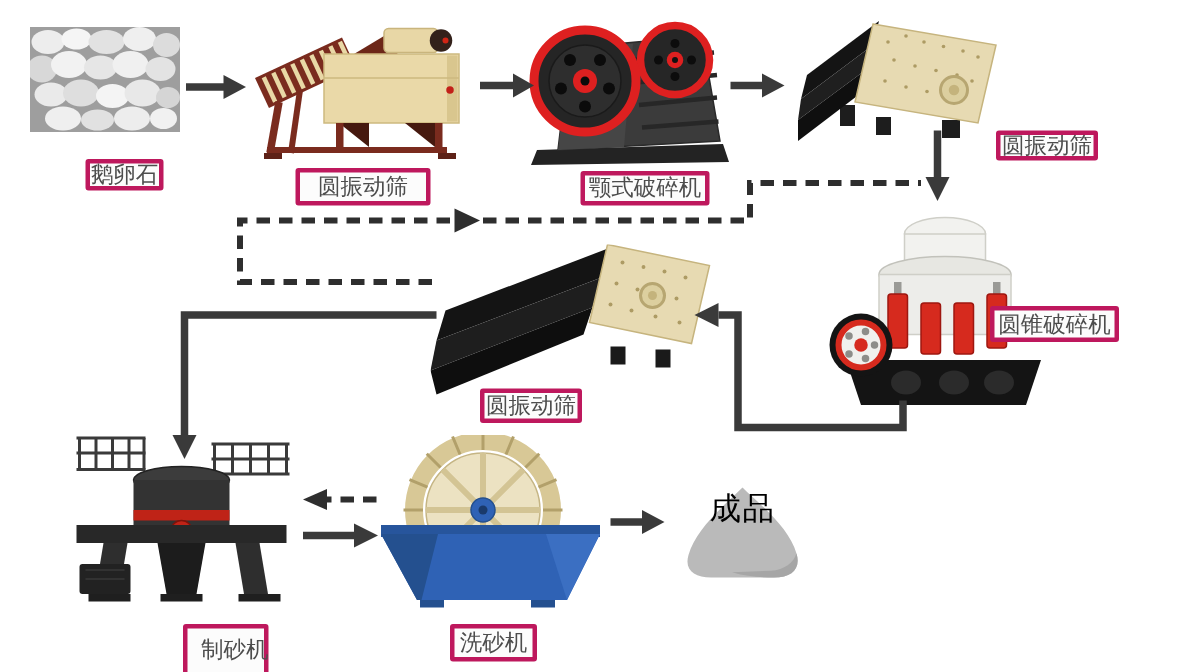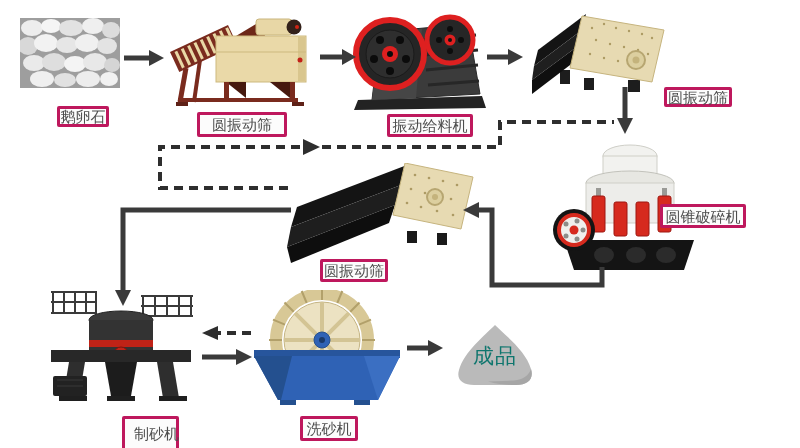--- a/index.html
+++ b/index.html
@@ -12,22 +12,22 @@
          background:#fcfcfc;border:3px solid #be185d;border-radius:2px;color:#4d4d4d;
          font-size:15px;line-height:1;box-sizing:border-box;white-space:nowrap;}
   .lb-cobble {left:57px;  top:106px; width:52px; height:21px;}
   .lb-feeder {left:197px; top:112px; width:90px; height:25px;}
   .lb-jaw    {left:387px; top:114px; width:86px; height:23px;}
   .lb-screen1{left:664px; top:87px;  width:68px; height:20px;}
   .lb-cone   {left:660px; top:204px; width:86px; height:24px;}
   .lb-screen2{left:320px; top:259px; width:68px; height:23px;}
   .lb-maker  {left:122px; top:416px; width:57px; height:35px;padding-left:12px;}
   .lb-washer {left:300px; top:416px; width:58px; height:25px;}
-  .lb-product{left:452px; top:322px; width:86px; height:66px;background:none;border:none;
-              font-size:21px;color:#0f766e;letter-spacing:1px;}
+  .lb-product{left:452px; top:306px; width:86px; height:66px;background:none;border:none;
+              font-size:21px;color:#000000;letter-spacing:1px;}
   .m-pebbles{left:20px; top:18px; width:100px;height:70px;}
   .m-feeder {left:166px;top:10px; width:148px;height:98px;}
   .m-jaw    {left:350px;top:4px;  width:142px;height:110px;}
   .m-screen1{left:532px;top:14px; width:136px;height:84px;}
   .m-cone   {left:548px;top:136px;width:146px;height:136px;}
   .m-screen2{left:287px;top:163px;width:188px;height:102px;}
   .m-maker  {left:45px; top:284px;width:152px;height:118px;}
   .m-washer {left:250px;top:290px;width:155px;height:117px;}
   .m-pile   {left:452px;top:322px;width:86px; height:66px;}
 </style>
@@ -304,21 +304,21 @@
       <g>
         <path d="M288,188 L160,188 L160,147 L303,147" fill="none" stroke-dasharray="9 6"></path>
         <polygon points="303,139 303,155 320,147" stroke="none"></polygon>
         <path d="M322,147 L500,147 L500,122 L614,122" fill="none" stroke-dasharray="9 6"></path>
       </g>
     </g>
   </svg>
 
   <div class="label lb-cobble">鹅卵石</div>
   <div class="label lb-feeder">圆振动筛</div>
-  <div class="label lb-jaw">振动给料机</div>
+  <div class="label lb-jaw">颚式破碎机</div>
   <div class="label lb-screen1">圆振动筛</div>
   <div class="label lb-cone">圆锥破碎机</div>
   <div class="label lb-screen2">圆振动筛</div>
   <div class="label lb-maker">制砂机</div>
   <div class="label lb-washer">洗砂机</div>
   <div class="label lb-product">成品</div>
 
 </div>
 
 </body></html>

